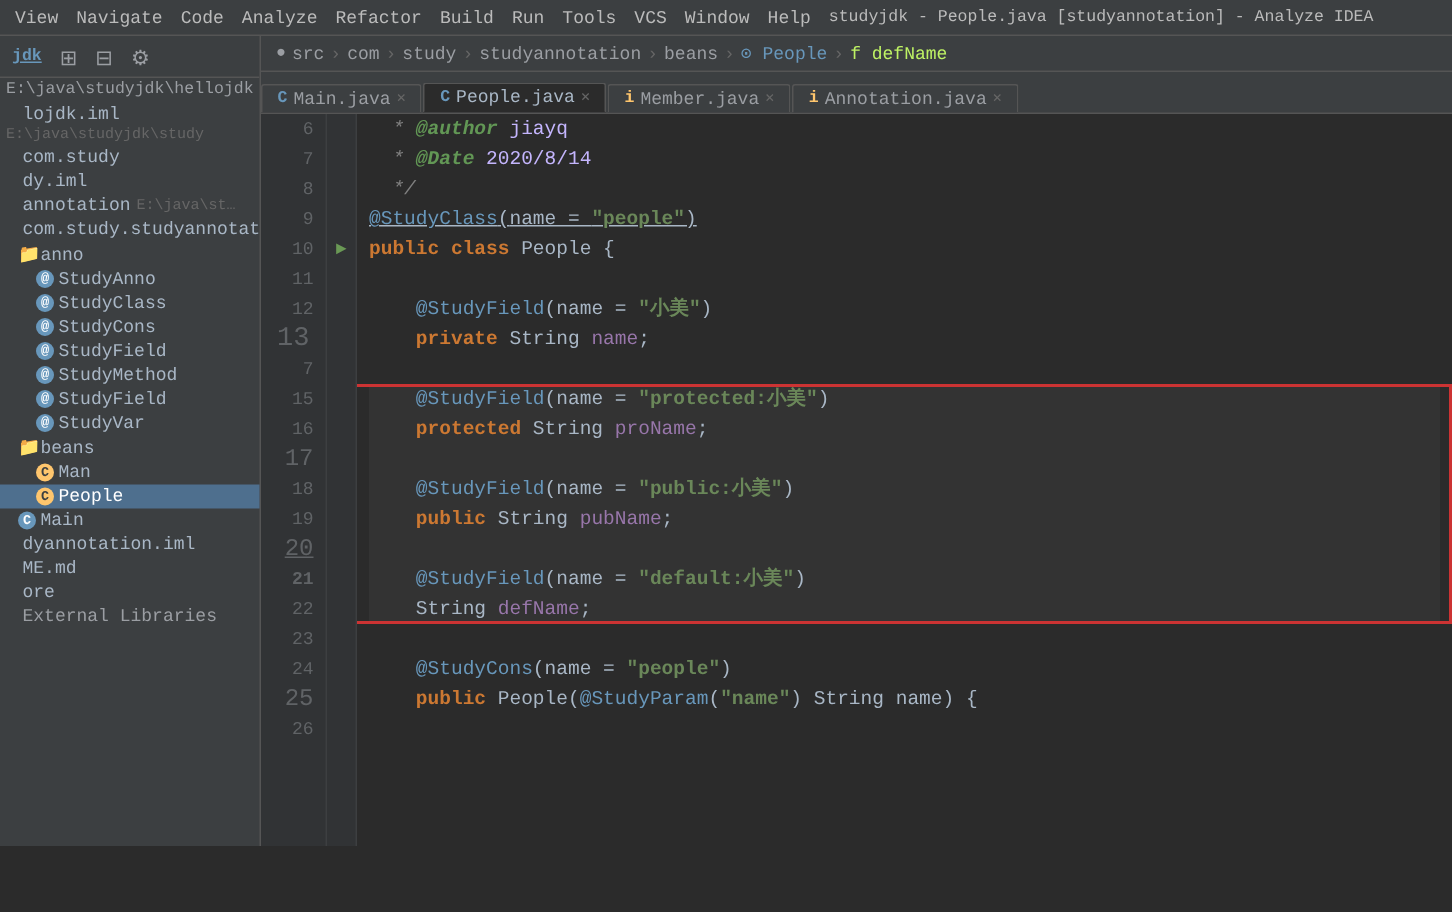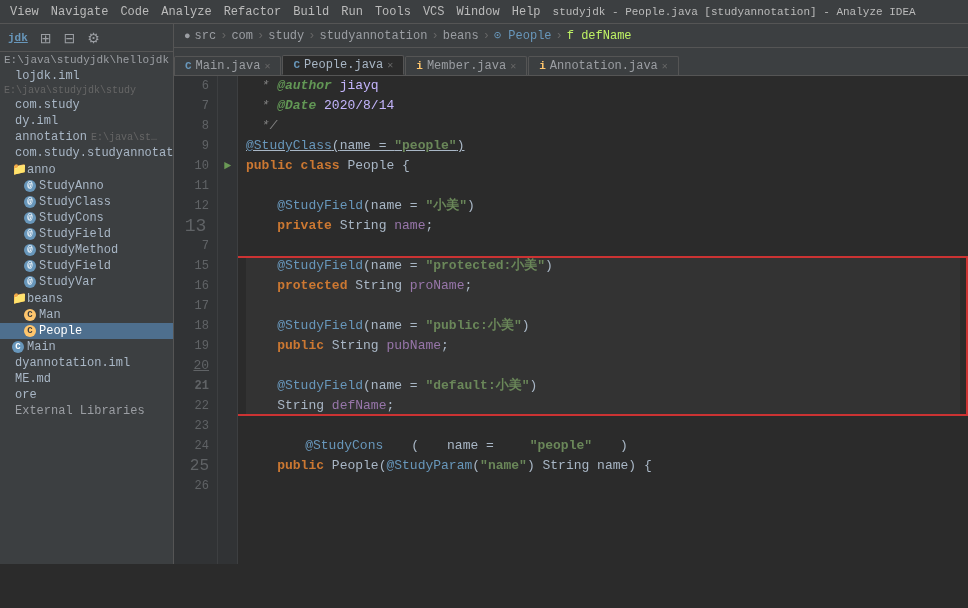--- a/index.html
+++ b/index.html
@@ -350,24 +350,24 @@
             <div style="line-height: 20px; font-size: 12px; min-height: 20px;">7</div>
             <div style="line-height: 20px; font-size: 12px; min-height: 20px;">8</div>
             <div style="line-height: 20px; font-size: 12px; min-height: 20px;">9</div>
             <div style="line-height: 20px; font-size: 12px; min-height: 20px;">10</div>
             <div style="line-height: 20px; font-size: 12px; min-height: 20px;">11</div>
             <div style="line-height: 20px; font-size: 12px; min-height: 20px;">12</div>
             <div style="line-height: 20px; font-size: 18px; min-height: 20px; text-align: center;">13</div>
             <div style="line-height: 20px; font-size: 12px; min-height: 20px;">7</div>
             <div style="line-height: 20px; font-size: 12px; min-height: 20px;">15</div>
             <div style="line-height: 20px; font-size: 12px; min-height: 20px;">16</div>
-            <div style="line-height: 20px; font-size: 12px; min-height: 20px;">17</div>
+            <div style="line-height: 20px; font-size: 16px; min-height: 20px;">17</div>
             <div style="line-height: 20px; font-size: 12px; min-height: 20px;">18</div>
             <div style="line-height: 20px; font-size: 12px; min-height: 20px;">19</div>
-            <div style="line-height: 20px; font-size: 13px; min-height: 20px; text-decoration: underline;">20</div>
+            <div style="line-height: 20px; font-size: 16px; min-height: 20px; text-decoration: underline;">20</div>
             <div style="line-height: 20px; font-size: 12px; min-height: 20px; font-weight: bold;">21</div>
             <div style="line-height: 20px; font-size: 12px; min-height: 20px;">22</div>
             <div style="line-height: 20px; font-size: 12px; min-height: 20px;">23</div>
             <div style="line-height: 20px; font-size: 12px; min-height: 20px;">24</div>
             <div style="line-height: 20px; font-size: 16px; min-height: 20px;">25</div>
             <div style="line-height: 20px; font-size: 12px; min-height: 20px;">26</div>
           </div>
           <div style="min-width: 20px; background: rgb(49, 51, 53); border-right: 1px solid rgb(61, 63, 65);">
             <div style="line-height: 20px; min-height: 20px; text-align: center; color: rgb(106, 153, 85); font-size: 12px;"></div>
             <div style="line-height: 20px; min-height: 20px; text-align: center; color: rgb(106, 153, 85); font-size: 12px;"></div>
@@ -403,21 +403,21 @@
             <div class="code-line" style="min-height: 20px;">&nbsp;</div>
             <div class="code-line highlighted" style="min-height: 20px;"><span class="plain">    </span><span class="ann">@StudyField</span><span class="plain">(</span><span class="plain">name = </span><span class="str-zh">"protected:小美"</span><span class="plain">)</span></div>
             <div class="code-line highlighted" style="min-height: 20px;"><span class="plain">    </span><span class="kw">protected</span><span class="plain"> String </span><span class="field">proName</span><span class="plain">;</span></div>
             <div class="code-line highlighted" style="min-height: 20px;">&nbsp;</div>
             <div class="code-line highlighted" style="min-height: 20px;"><span class="plain">    </span><span class="ann">@StudyField</span><span class="plain">(</span><span class="plain">name = </span><span class="str-zh">"public:小美"</span><span class="plain">)</span></div>
             <div class="code-line highlighted" style="min-height: 20px;"><span class="plain">    </span><span class="kw">public</span><span class="plain"> String </span><span class="field">pubName</span><span class="plain">;</span></div>
             <div class="code-line highlighted" style="min-height: 20px;">&nbsp;</div>
             <div class="code-line highlighted" style="min-height: 20px;"><span class="plain">    </span><span class="ann">@StudyField</span><span class="plain">(</span><span class="plain">name = </span><span class="str-zh">"default:小美"</span><span class="plain">)</span></div>
             <div class="code-line highlighted" style="min-height: 20px;"><span class="plain">    </span><span class="plain">String </span><span class="field">defName</span><span class="plain">;</span></div>
             <div class="code-line" style="min-height: 20px;">&nbsp;</div>
-            <div class="code-line" style="min-height: 20px; gap: 28px;"><span class="plain">    </span><span class="ann">@StudyCons</span><span class="plain">(</span><span class="plain">name = </span><span class="str">"people"</span><span class="plain">)</span></div>
+            <div class="code-line" style="min-height: 20px;"><span class="plain">    </span><span class="ann">@StudyCons</span><span class="plain">(</span><span class="plain">name = </span><span class="str">"people"</span><span class="plain">)</span></div>
             <div class="code-line" style="min-height: 20px;"><span class="plain">    </span><span class="kw">public</span><span class="plain"> People(</span><span class="ann">@StudyParam</span><span class="plain">(</span><span class="str">"name"</span><span class="plain">) String name) {</span></div>
             <div class="code-line" style="min-height: 20px;">&nbsp;</div>
             <div class="highlight-box" style="top: 180px; left: -4px; right: 0px; height: 160px;"></div>
           </div>
         </div>
     </div>
   </div>
 </div>
 
 </body></html>

